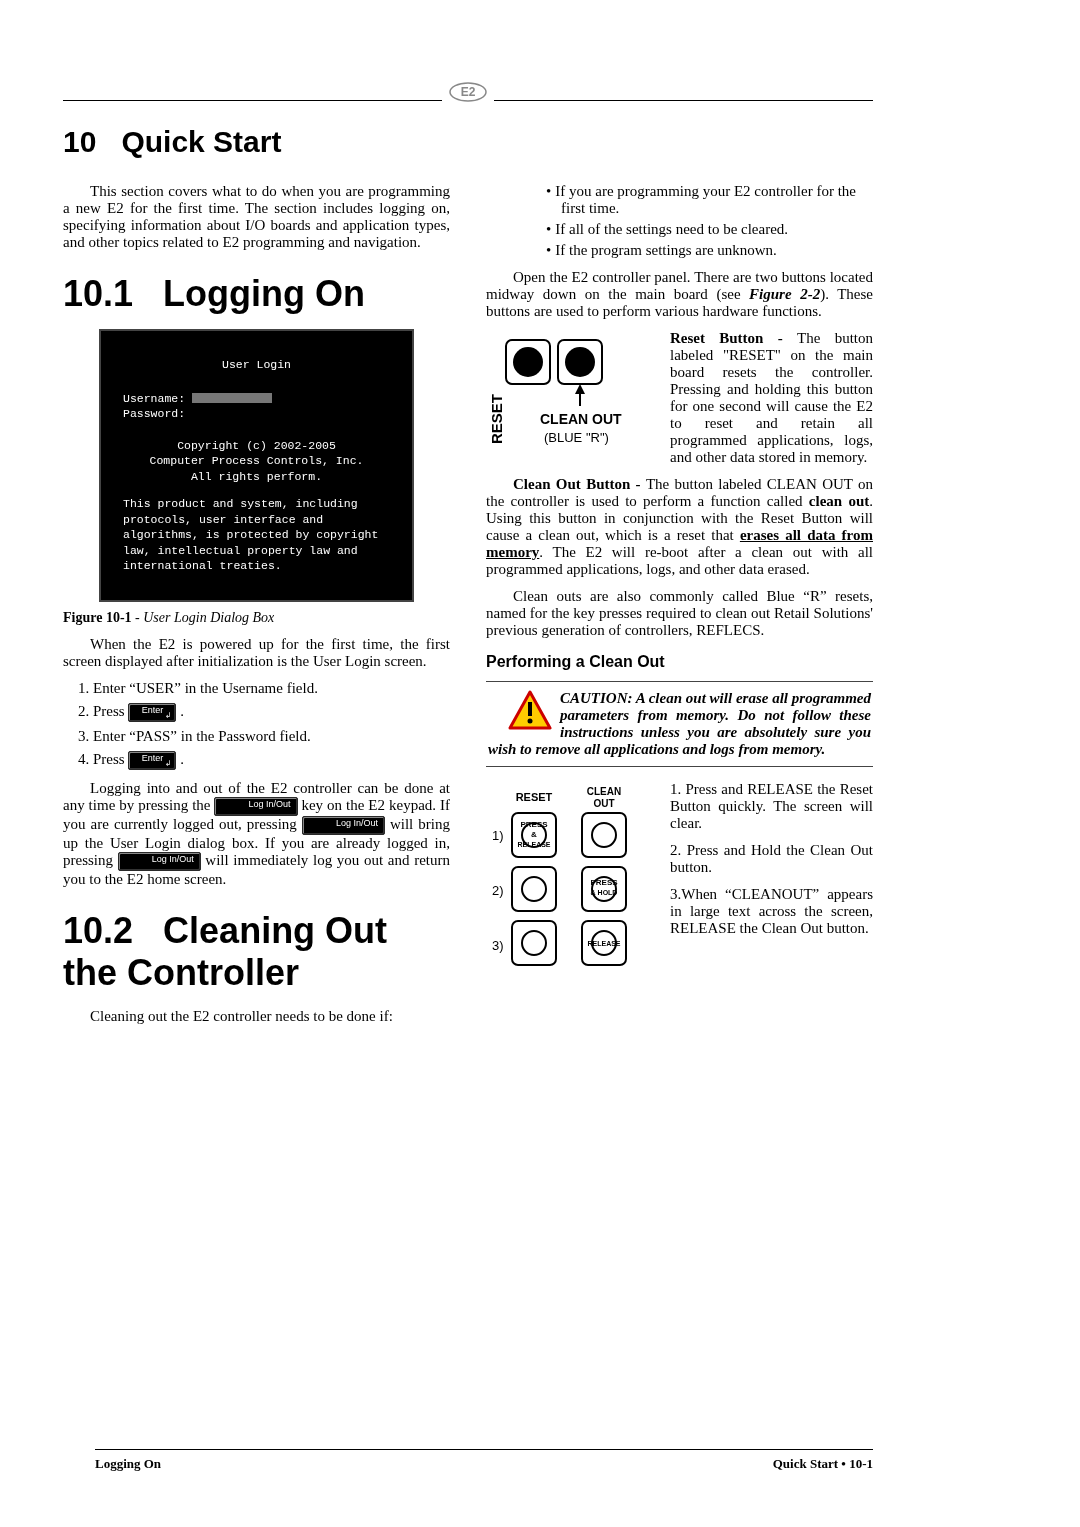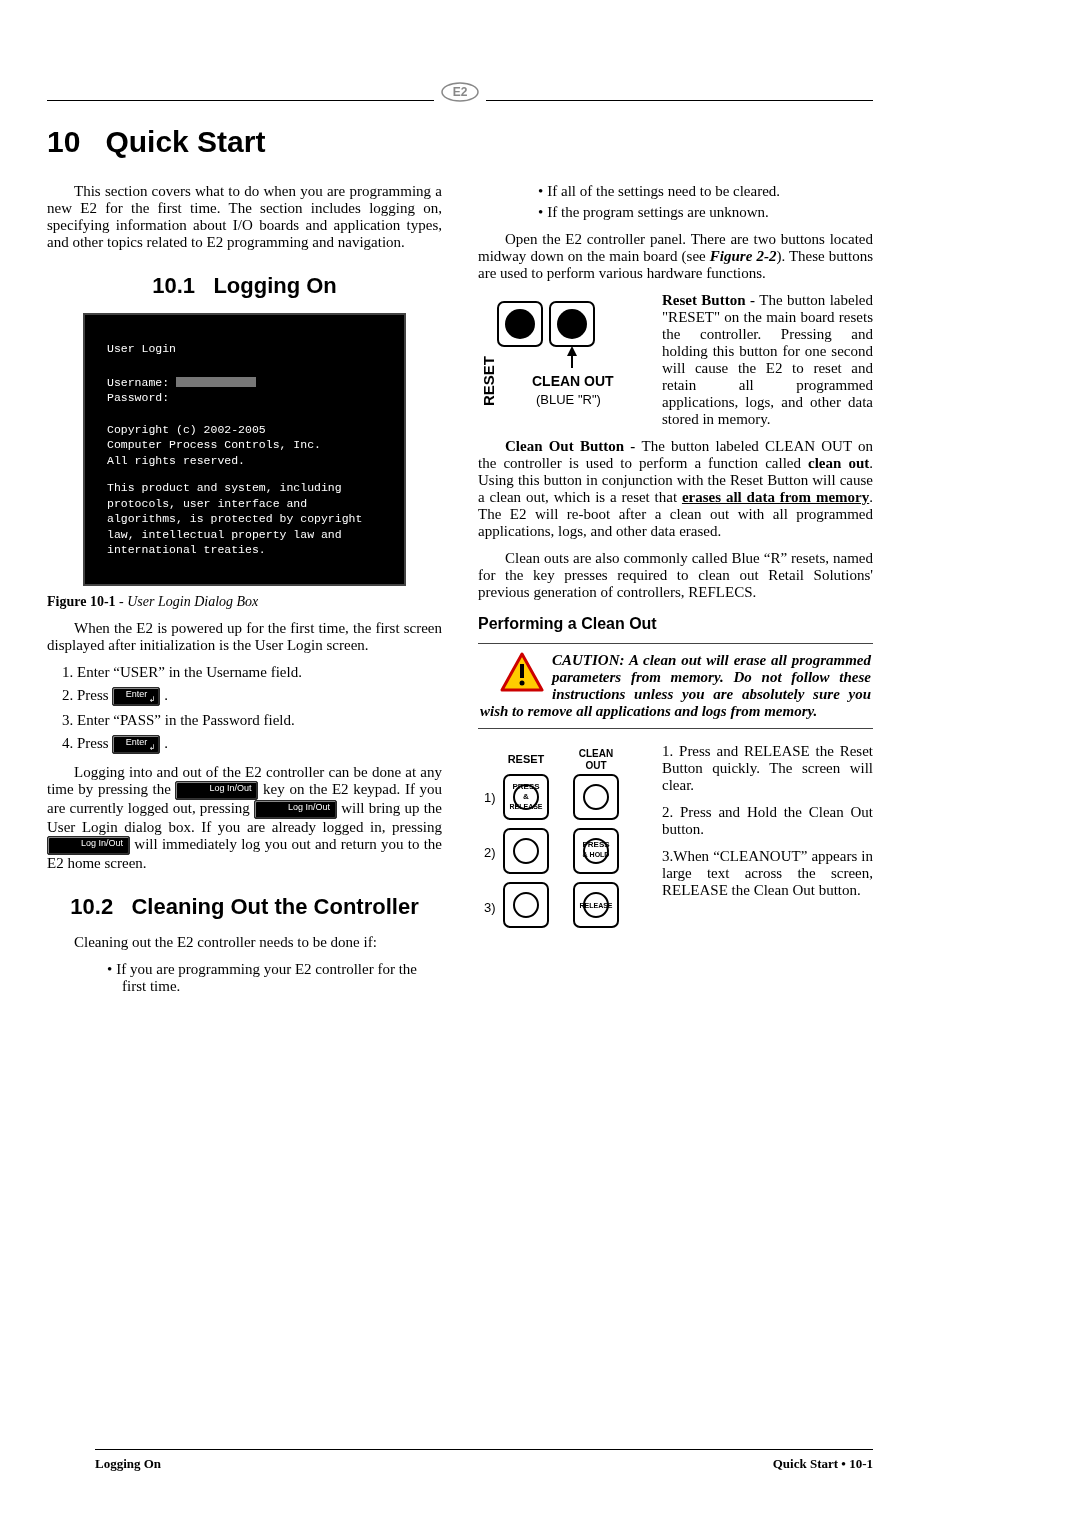--- a/index.html
+++ b/index.html
@@ -6,21 +6,21 @@
     font-family: "Times New Roman", Times, serif;
     font-size: 15px;
     color: #000;
     margin: 0;
     padding: 0;
     background: #fff;
   }
   .page {
     width: 968px;
     min-height: 1527px;
-    padding: 100px 95px 50px 47px;
+    padding: 100px 95px 50px 63px;
     box-sizing: border-box;
     position: relative;
   }
   .hr-top {
     border-top: 1.5px solid #000;
     margin: 0 0 6px 0;
   }
   .e2-logo {
     text-align: center;
     margin-top: -26px;
@@ -34,43 +34,42 @@
   }
   .cols {
     column-count: 2;
     column-gap: 36px;
   }
   p { margin: 0 0 10px 0; text-align: justify; }
   .indent { text-indent: 1.8em; }
   h2.section {
     font-family: "Segoe UI", "Helvetica Neue", Arial, sans-serif;
     font-weight: 700;
-    font-size: 22px;
+    font-size: 36px;
     margin: 22px 0 14px 0;
     break-inside: avoid;
-    text-align: center;
   }
   h3.sub {
     font-family: "Segoe UI", "Helvetica Neue", Arial, sans-serif;
     font-weight: 700;
     font-size: 16px;
     margin: 14px 0 8px 0;
   }
   .login-fig {
     background: #000;
     color: #fff;
     font-family: "Courier New", monospace;
     font-size: 11.5px;
     border: 2px solid #444;
     padding: 26px 22px;
     margin: 6px 36px 8px 36px;
     break-inside: avoid;
     line-height: 1.35;
   }
-  .login-fig .center { text-align: left; }
+  .login-fig .center { text-align: center; }
   .login-fig .input {
     display: inline-block;
     width: 80px; height: 10px;
     background: #777; vertical-align: middle;
   }
   .fig-caption { font-style: italic; font-size: 14px; margin: 6px 0 10px 0; }
   .fig-caption b { font-style: normal; font-weight: bold; }
   ol.steps { margin: 6px 0 10px 30px; padding: 0; }
   ol.steps li { margin: 6px 0; }
   ul.bullets { list-style: none; margin: 6px 0 10px 60px; padding: 0; }
@@ -154,21 +153,21 @@
     <h2 class="section">
       <span>10.1</span>&nbsp;&nbsp;&nbsp;<span>Logging On</span>
     </h2>
 
     <div class="login-fig avoid-break">
       <div class="center" style="margin-bottom:18px;">User Login</div>
       <div><span>Username:</span> <span class="input"></span></div>
       <div style="margin-bottom:16px;"><span>Password:</span></div>
       <div class="center">Copyright (c) 2002-2005</div>
       <div class="center">Computer Process Controls, Inc.</div>
-      <div class="center" style="margin-bottom:12px;">All rights reserved.</div>
+      <div class="center" style="margin-bottom:12px;">All rights perform.</div>
       <div>This product and system, including protocols, user interface and algorithms, is protected by copyright law, intellectual property law and international treaties.</div>
     </div>
 
     <p class="fig-caption">
       <b>Figure 10-1</b><span> - User Login Dialog Box</span>
     </p>
 
     <p class="indent">When the E2 is powered up for the first time, the first screen displayed after initialization is the User Login screen.</p>
 
     <ol class="steps">

